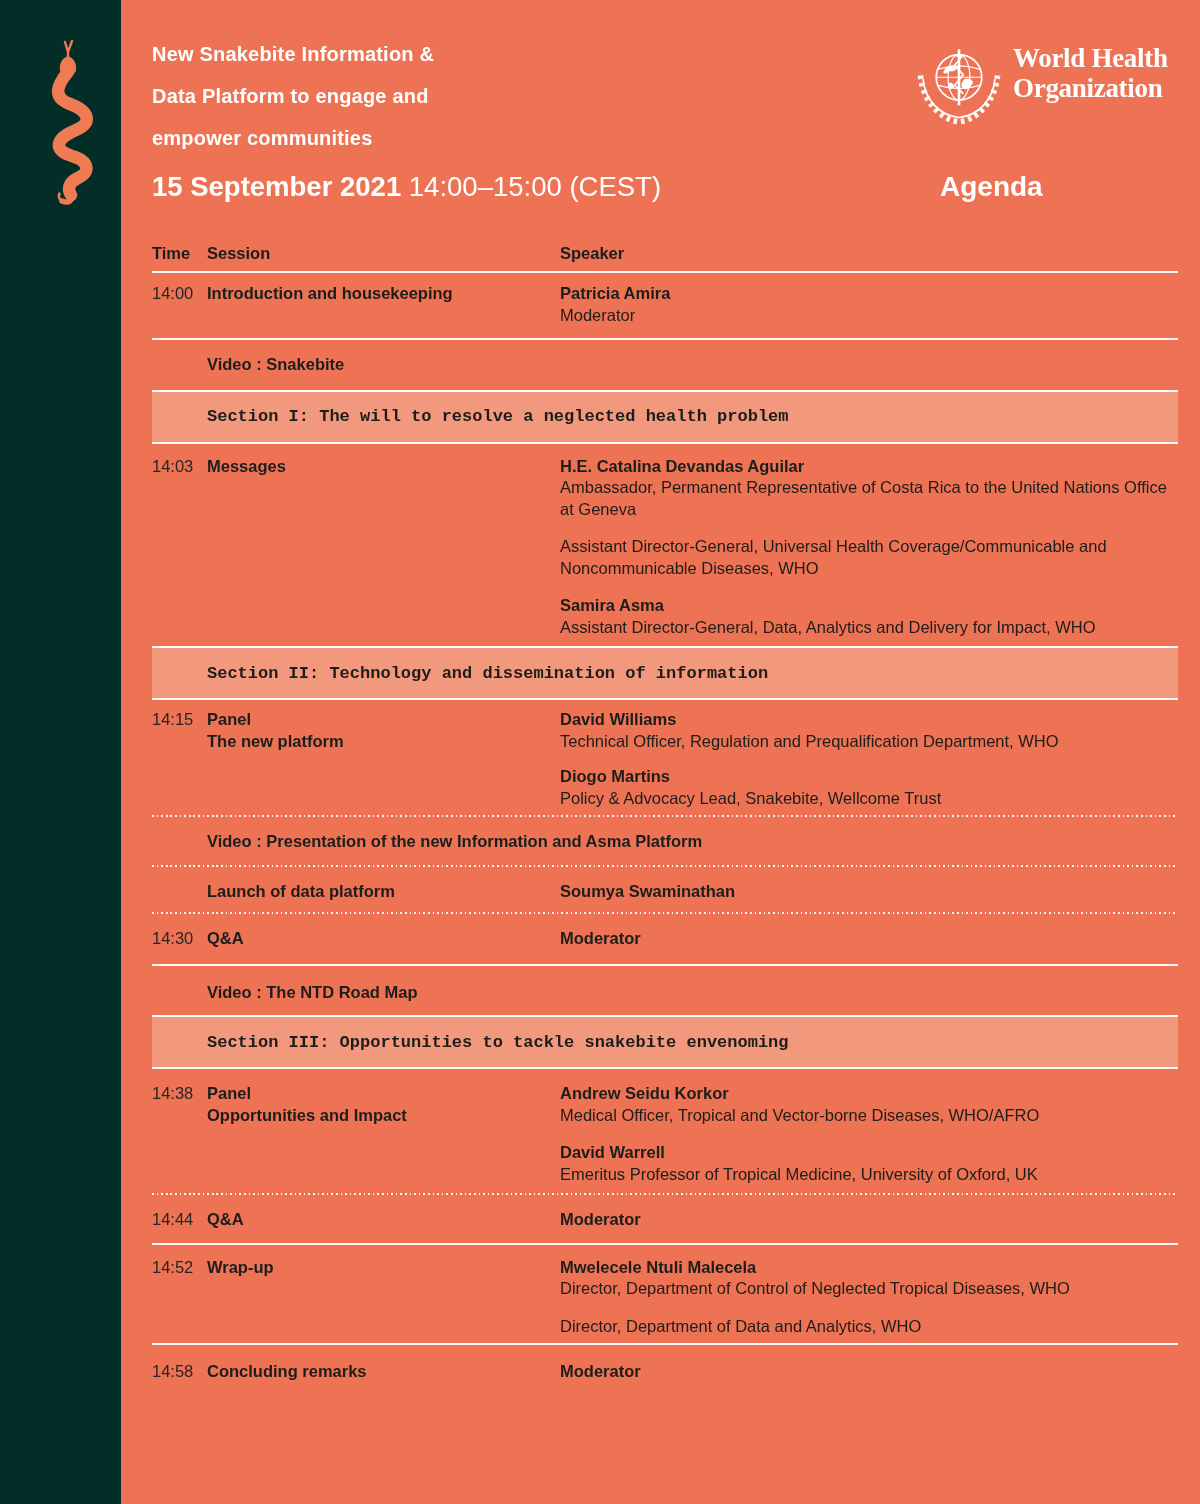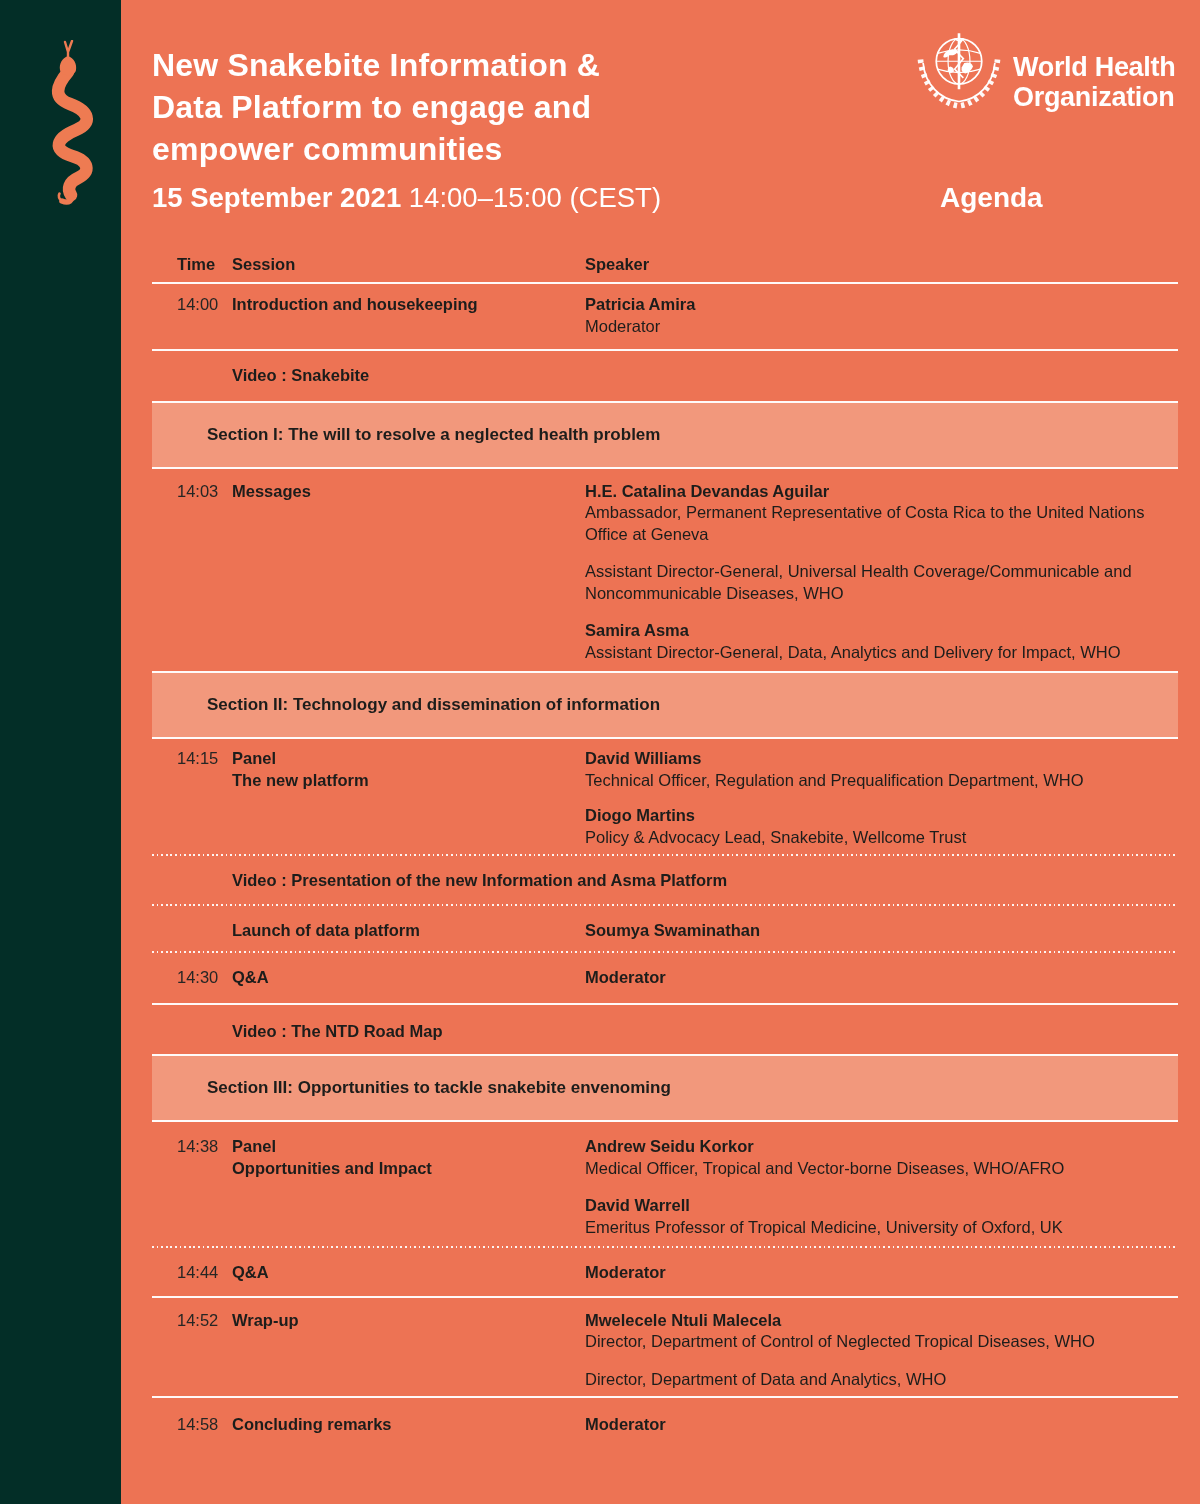--- a/index.html
+++ b/index.html
@@ -15,66 +15,66 @@
   }
   .sidebar svg.snake { position:absolute; left:26px; top:40px; }
 
   .main {
     position:absolute; left:121px; top:0; width:1079px; height:1504px;
     box-sizing:border-box; padding:0 22px 0 31px;
   }
 
   
   .title {
-    margin-top:44px; font-size:32px; line-height:42px; font-weight:700;
+    margin-top:33px; font-size:20px; line-height:42px; font-weight:700;
     color:#fff; letter-spacing:.2px;
   }
   .date-row { position:relative; margin-top:12px; height:38px; }
   .date-text { font-size:27.5px; color:#fff; font-weight:400; }
   .date-text .b { font-weight:700; }
   .agenda {
     position:absolute; left:788px; top:0;
     font-size:28px; font-weight:700; color:#fff;
   }
-  .who-logo { position:absolute; left:794px; top:28px; display:flex; align-items:flex-end; }
+  .who-logo { position:absolute; left:794px; top:44px; display:flex; align-items:flex-start;font-family:Liberation Serif, serif; }
   .who-logo .wordmark {
     margin-left:10px; color:#fff; font-weight:700; font-size:27px; line-height:29.5px;
     letter-spacing:-0.3px;
   }
 
   
   .tbl { margin-top:34px; }
   .thead { display:flex; font-weight:700; font-size:16.5px; line-height:21px; }
-  .c-time { width:55px; flex:none;margin-left:25px; }
+  .c-time { width:55px; flex:none; }
   .c-session { width:353px; flex:none; padding-right:14px; box-sizing:border-box; }
   .c-speaker { flex:1; }
 
   .rule-solid { height:2px; background:rgba(255,255,255,.96); }
   .rule-dotted {
     height:2px;
     background:repeating-linear-gradient(90deg, rgba(255,255,255,.92) 0 1.7px, rgba(255,255,255,0) 1.7px 4.6px);
   }
   .thead-rule { margin-top:7px; }
 
   .row { display:flex; font-size:16.5px; line-height:21.5px; }
   .row .time { color:#262624; }
   .row .title-b { font-weight:700; }
   .row .sub { font-weight:700; }
   .spk .name { font-weight:700; }
   .spk .role { font-weight:400; }
   .gap16 .spk + .spk { margin-top:16px; }
   .gap14 .spk + .spk { margin-top:14px; }
 
   .band {
-    box-sizing:border-box; height:68px;
+    box-sizing:border-box; height:54px;
     background:#F2987C;
     border-top:2px solid rgba(255,255,255,.96);
     border-bottom:2px solid rgba(255,255,255,.96);
     display:flex; align-items:center;
-    padding-left:55px; font-weight:700; font-size:17px;
+    padding-left:55px; font-weight:700; font-size:17px;font-family:Liberation Mono, monospace;
   }
 
   
   .r0  { padding:10px 0 12px; }
   .r1  { padding:14px 0 14px; }
   .r3  { padding:12px 0 8px;  }
   .r5  { padding:9px 0 6px;   }
   .r6  { padding:14px 0 12px; }
   .r7  { padding:14px 0 10px; }
   .r8  { padding:14px 0 14px; }

